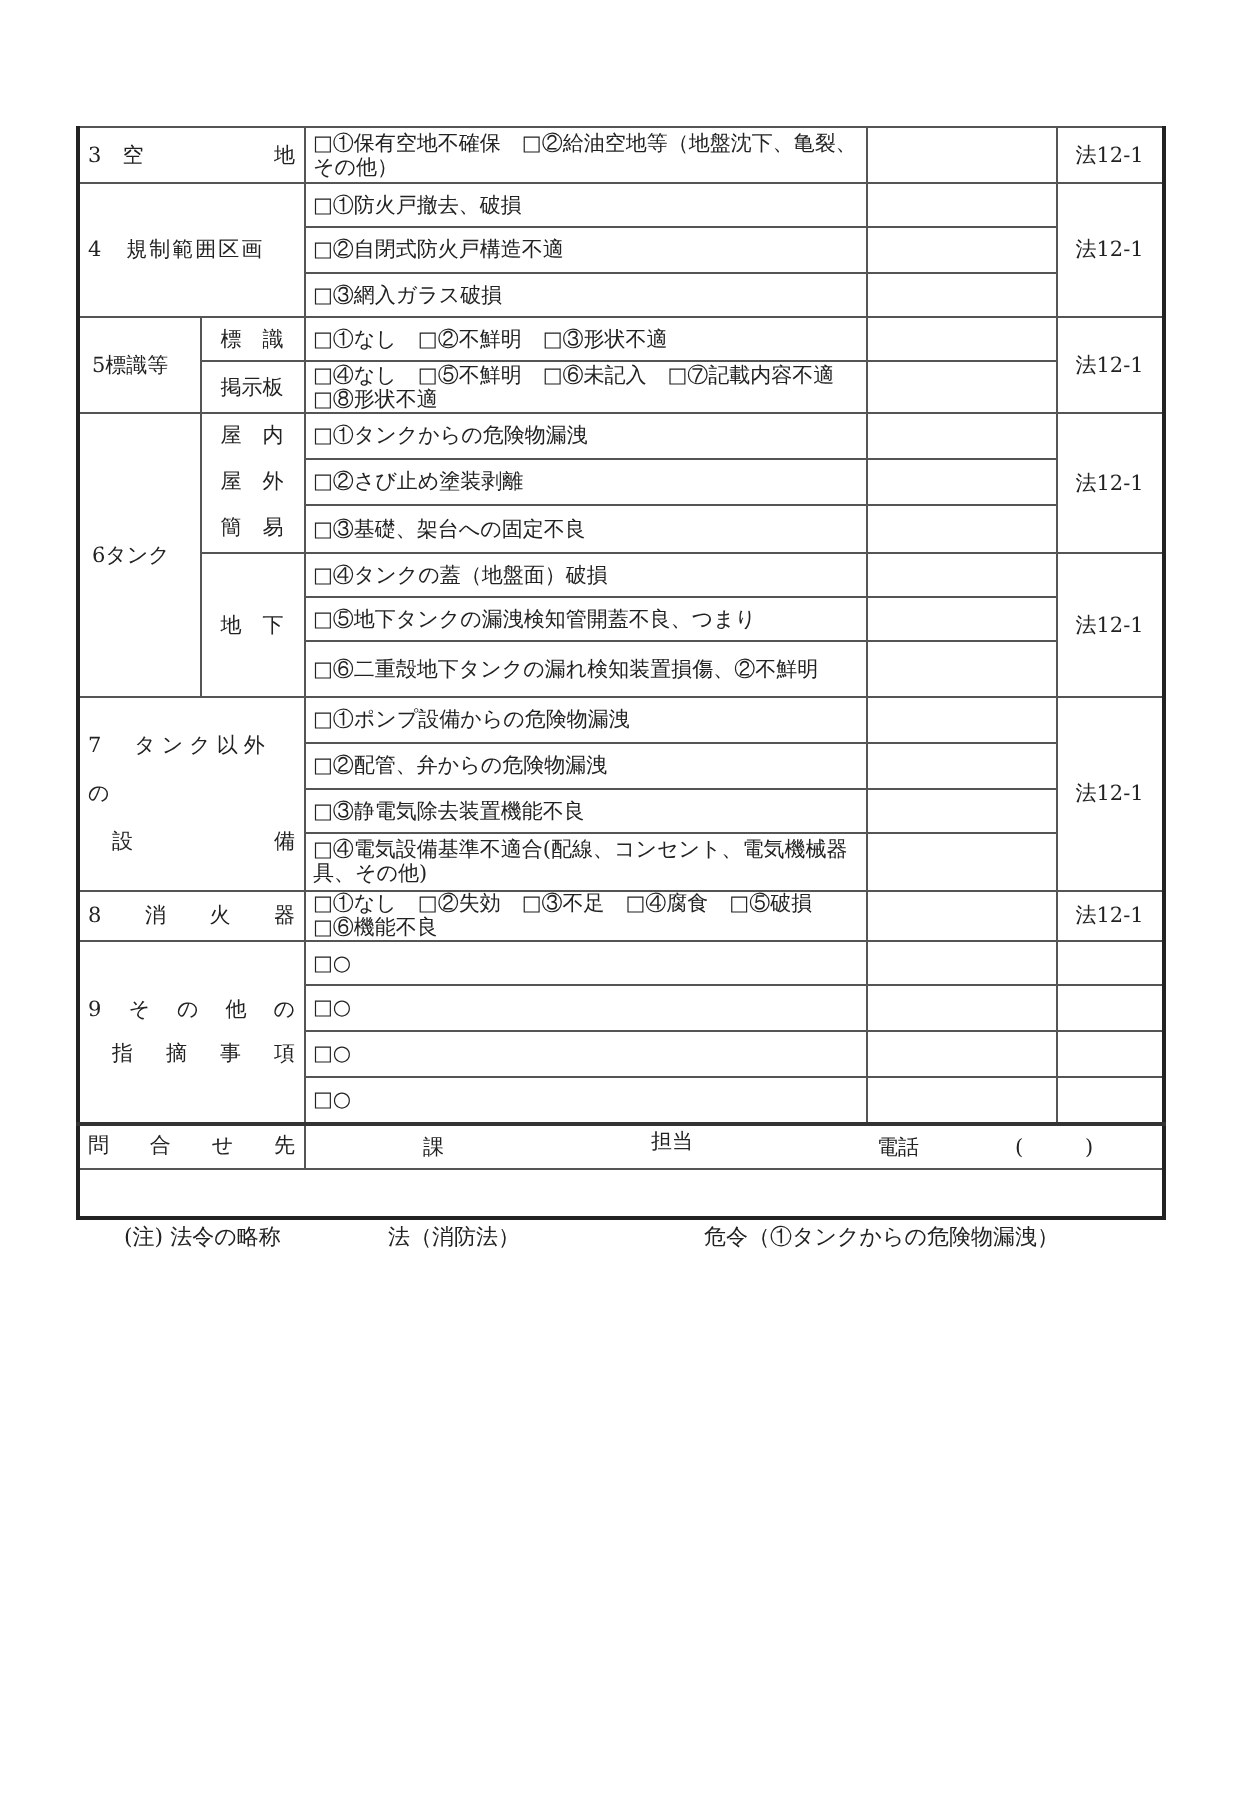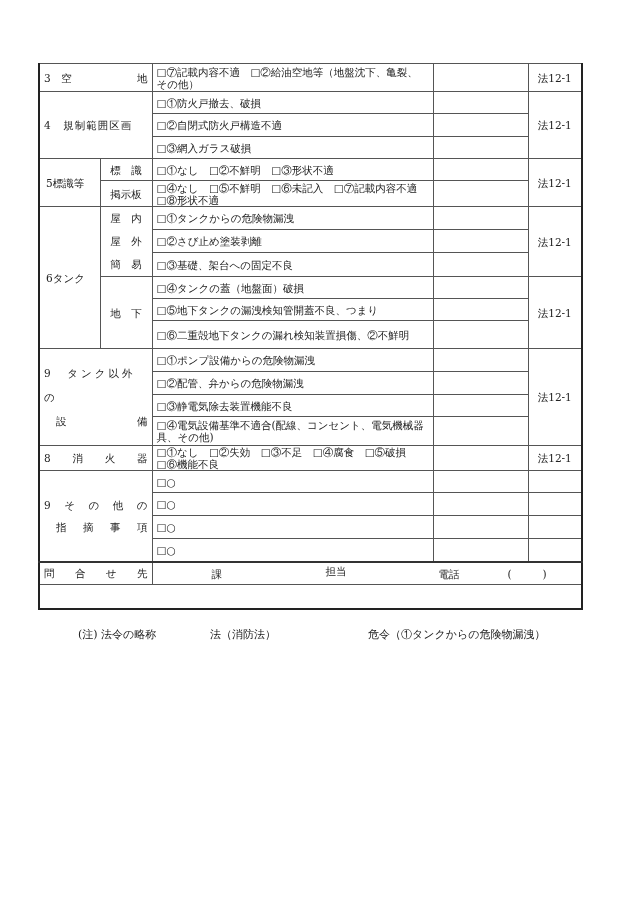--- a/index.html
+++ b/index.html
@@ -11,21 +11,21 @@
   table.form td { border:1px solid #555; padding:0 4px; vertical-align:middle;
                   line-height:12px; font-size:10.5px; }
   td.cat { text-align:left; }
   td.sub { text-align:center; padding:0 2px;margin-left:14px; }
   td.desc { padding-left:4px; }
   td.law { text-align:center; }
   .spread { display:flex; justify-content:space-between; }
   .ind { padding-left:12px; }
   table.form tr.last td { border-bottom:2px solid #222; }
   .foot { position:absolute; left:62px; top:611px; font-size:11px; white-space:pre; }
-  .foot span { position:absolute; top:16px; white-space:nowrap;margin-left:16px; }
+  .foot span { position:absolute; top:0; white-space:nowrap; }
 </style>
 </head>
 <body>
 
 <div class="sheet">
 <table class="form">
   <colgroup>
     <col style="width:61px">
         <col style="width:52px">
         <col style="width:281px">
@@ -34,21 +34,21 @@
   </colgroup>
 
   <tbody>
         <tr style="height:28px; border-top:1px solid #555;">
     <td class="cat" colspan="2">
       <div class="spread">
               <span><span>3</span>　<span>空</span></span>
               <span>地</span>
             </div>
     </td>
-    <td class="desc">□⑦記載内容不適　□②給油空地等（地盤沈下、亀裂、その他）</td>
+    <td class="desc">□①保有空地不確保　□②給油空地等（地盤沈下、亀裂、その他）</td>
     <td></td>
     <td class="law">法12-1</td>
   </tr>
 
   <tr style="height:22px">
     <td class="cat" colspan="2" rowspan="3" style="letter-spacing:1px">4　規制範囲区画</td>
     <td class="desc">□①防火戸撤去、破損</td>
     <td></td>
     <td class="law" rowspan="3">法12-1</td>
   </tr>
@@ -101,21 +101,21 @@
     <td class="desc">□⑤地下タンクの漏洩検知管開蓋不良、つまり</td>
     <td></td>
   </tr>
   <tr style="height:28px">
     <td class="desc">□⑥二重殻地下タンクの漏れ検知装置損傷、②不鮮明</td>
     <td></td>
   </tr>
 
   <tr style="height:23px">
     <td class="cat" colspan="2" rowspan="4">
-      <div style="letter-spacing:3px; line-height:24px">9　タンク以外の</div>
+      <div style="letter-spacing:3px; line-height:24px">7　タンク以外の</div>
       <div class="spread ind" style="line-height:24px">
               <span>設</span>
               <span>備</span>
             </div>
     </td>
     <td class="desc">□①ポンプ設備からの危険物漏洩</td>
     <td></td>
     <td class="law" rowspan="4">法12-1</td>
   </tr>
   <tr style="height:23px">

